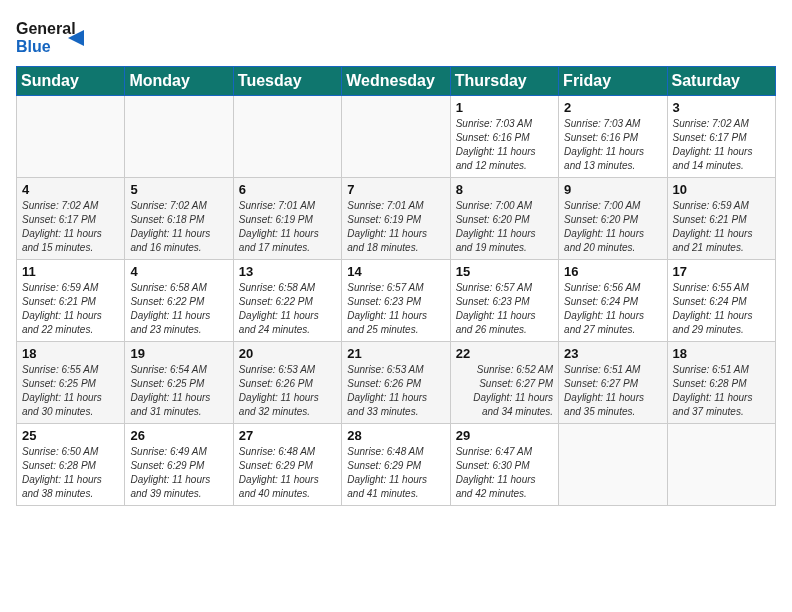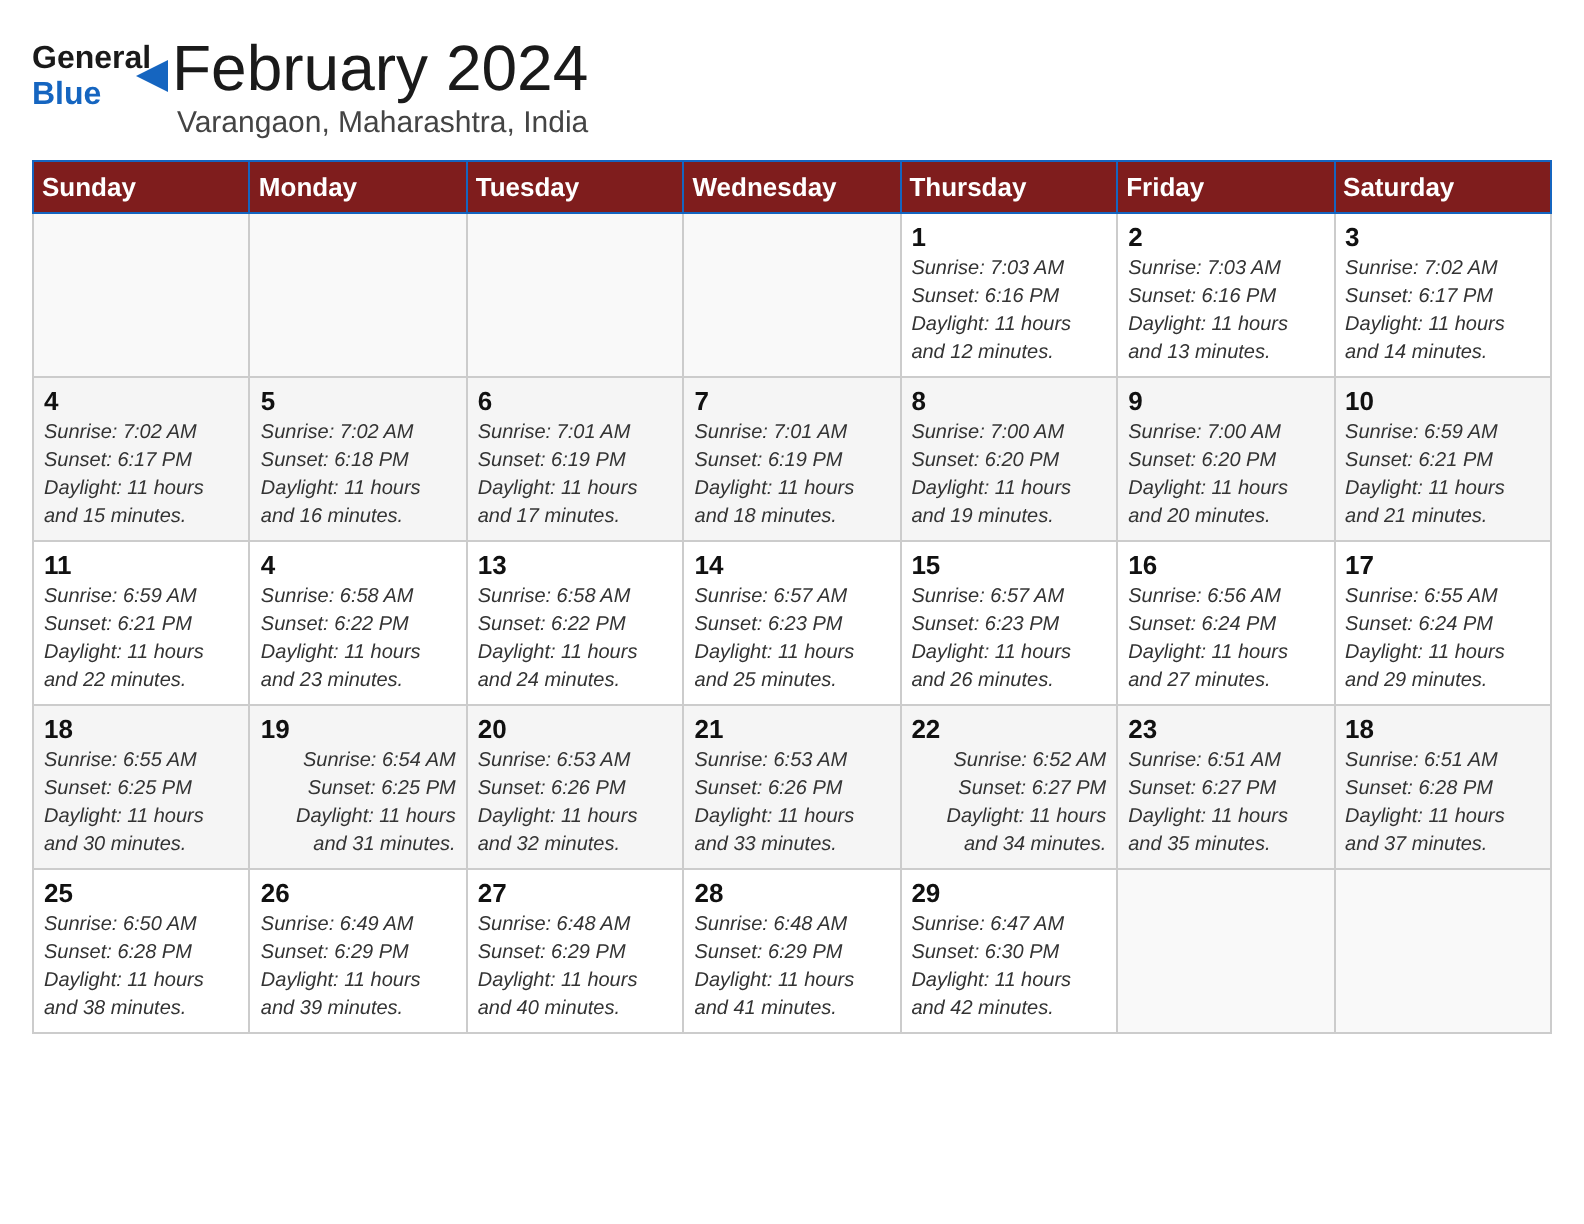--- a/index.html
+++ b/index.html
@@ -32,23 +32,23 @@
     .calendar-subtitle {
       font-size: 15px;
       color: #444;
     }
     .calendar {
       width: 100%;
       border-collapse: collapse;
       border: 1px solid #bbb;
     }
     .calendar th {
-      background: #7f1d1d;
+      background: #0f766e;
       color: #fff;
-      font-size: 13px;
+      font-size: 16px;
       font-weight: bold;
       padding: 5px 4px;
       text-align: left;
       border: 1px solid #1565c0;
     }
     .calendar td {
       vertical-align: top;
       border: 1px solid #ccc;
       padding: 4px 5px;
       width: calc(100% / 7);
@@ -81,24 +81,20 @@
 
 <div class="header">
   <div class="logo">
     <svg width="70" height="40" viewBox="0 0 70 40">
 
       <text x="0" y="18" font-family="Arial" font-weight="bold" font-size="16" fill="#1a1a1a">General</text>
 
       <polygon points="52,22 68,14 68,30" fill="#1565c0"></polygon>
       <text x="0" y="36" font-family="Arial" font-weight="bold" font-size="16" fill="#1565c0">Blue</text>
     </svg>
-  </div>
-  <div class="title-block">
-    <div class="calendar-title">February 2024</div>
-    <div class="calendar-subtitle">Varangaon, Maharashtra, India</div>
   </div>
 </div>
 
 <table class="calendar">
   <thead>
     <tr>
     <th>Sunday</th>
         <th>Monday</th>
         <th>Tuesday</th>
         <th>Wednesday</th>
@@ -222,21 +218,21 @@
       </tr>
       <tr class="row-shade">
         <td>
           <div class="day-number">18</div>
           <div class="day-info" style="white-space: pre-line;">Sunrise: 6:55 AM
 Sunset: 6:25 PM
 Daylight: 11 hours and 30 minutes.</div>
         </td>
         <td>
           <div class="day-number">19</div>
-          <div class="day-info" style="white-space: pre-line; text-align: right;">Sunrise: 6:54 AM
+          <div class="day-info" style="white-space: pre-line;">Sunrise: 6:54 AM
 Sunset: 6:25 PM
 Daylight: 11 hours and 31 minutes.</div>
         </td>
         <td>
           <div class="day-number">20</div>
           <div class="day-info" style="white-space: pre-line;">Sunrise: 6:53 AM
 Sunset: 6:26 PM
 Daylight: 11 hours and 32 minutes.</div>
         </td>
         <td>

